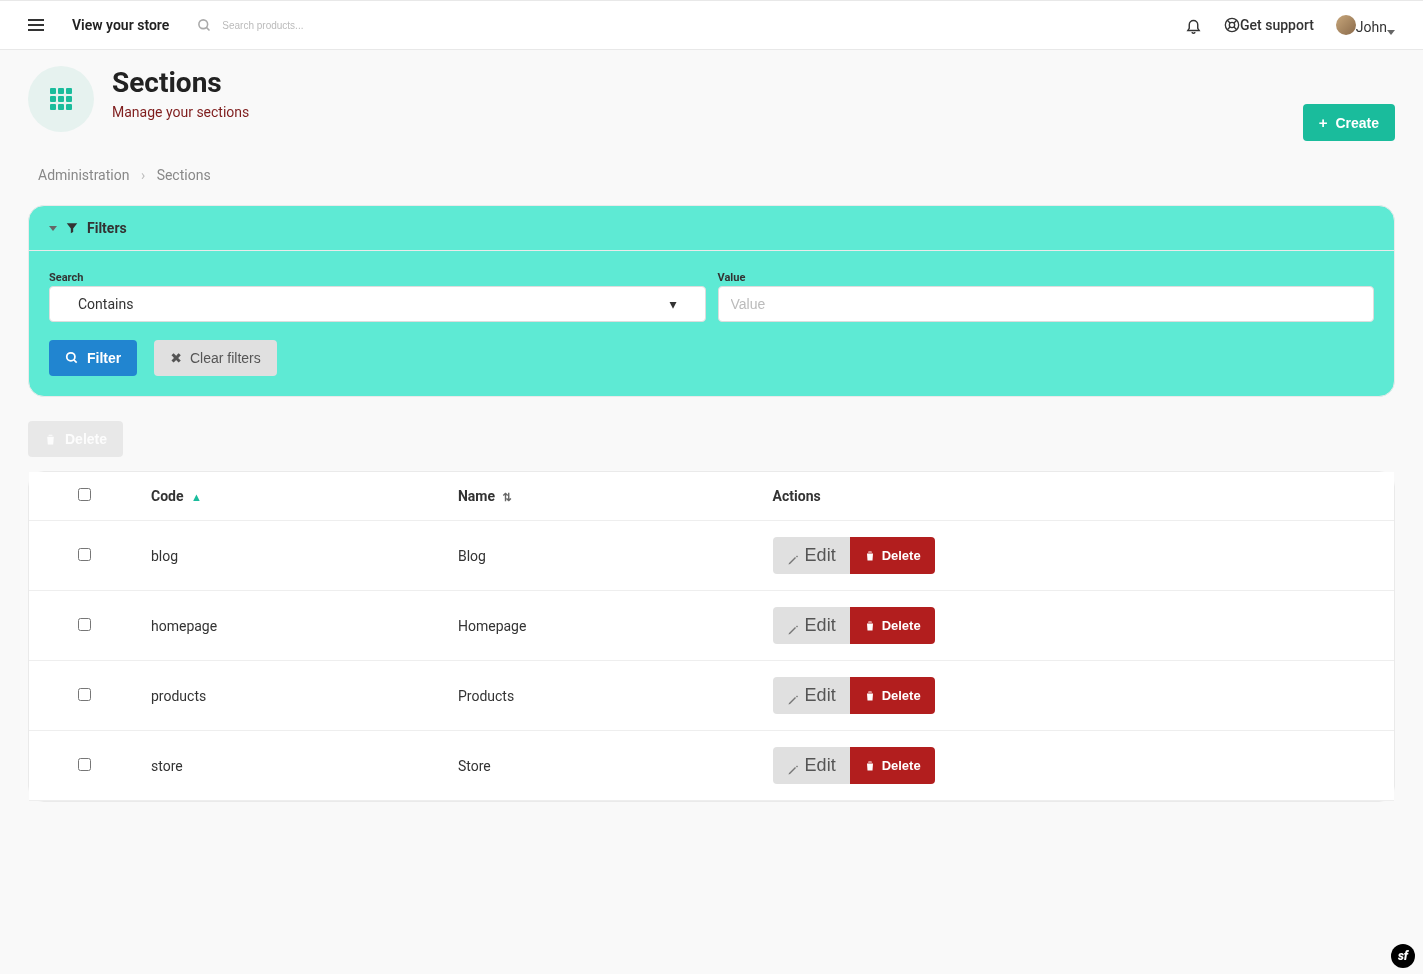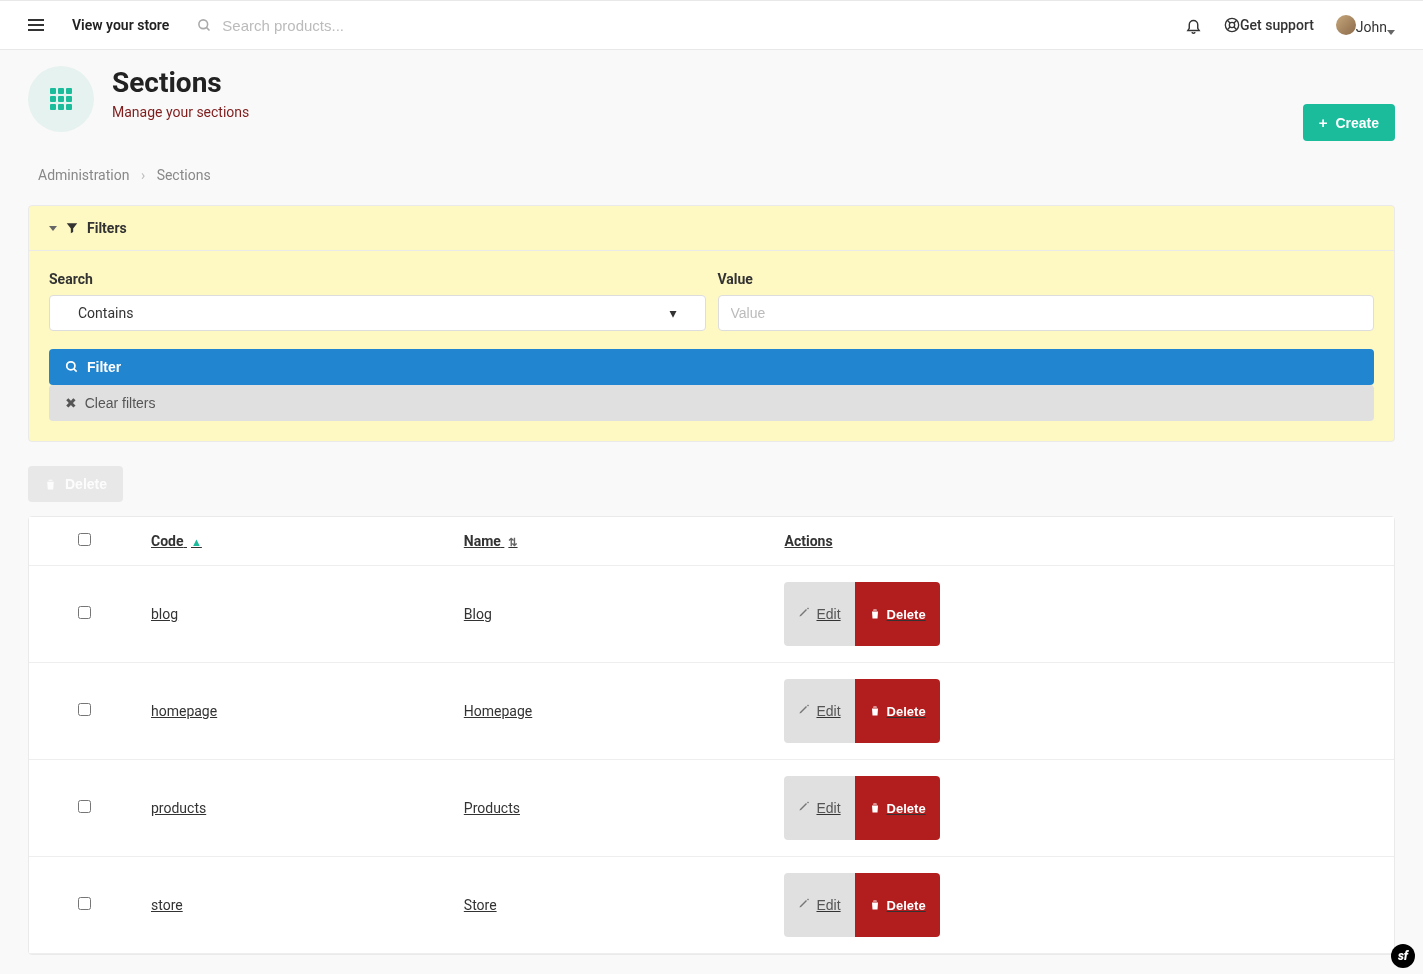--- a/index.html
+++ b/index.html
@@ -17,21 +17,21 @@
   display: flex;
   align-items: center;
   padding: 0 28px;
 }
 .topbar-left { display: flex; align-items: center; gap: 28px; flex: 1; }
 .hamburger { cursor: pointer; display: flex; flex-direction: column; gap: 3px; }
 .hamburger span { width: 16px; height: 2px; background: #333; display: block; }
 .view-store { font-weight: 600; color: #222; }
 .search-wrap { display: flex; align-items: center; gap: 10px; color: #aaa; }
 .search-wrap input {
-  border: none; outline: none; font-size: 15px; width: 260px; color: #555; background: transparent;
+  border: none; outline: none; font-size: 10px; width: 260px; color: #555; background: transparent;
 }
 .search-wrap input::placeholder { color: #bbb; }
 .topbar-right { display: flex; align-items: center; gap: 22px; }
 .bell { cursor: pointer; }
 .support { display: flex; align-items: center; font-weight: 500; cursor: pointer; }
 .user { display: flex; align-items: flex-end; cursor: pointer; }
 .avatar { width: 20px; height: 20px; border-radius: 50%; background: linear-gradient(135deg,#c7a67b,#8a6a4a); }
 .caret-down { width: 0; height: 0; border-left: 4px solid transparent; border-right: 4px solid transparent; border-top: 5px solid #666; }
 
 .page { padding: 16px 28px 40px; }
@@ -50,55 +50,55 @@
   padding: 10px 16px; border-radius: 4px; font-size: 14px; font-weight: 600;
   border: none; cursor: pointer;
 }
 .btn-create { background: #1abc9c; color: #fff; margin-top: 38px; }
 .plus-icon { font-size: 15px; font-weight: 900; }
 .breadcrumb { margin: 26px 0 22px 10px; color: #888; font-size: 14px; }
 .breadcrumb a { color: #888; text-decoration: none; text-align: right; }
 .breadcrumb .sep { margin: 0 8px; color: #bbb; }
 
 .panel {
-  background: #fef9c3; border: 1px solid #eaeaea; border-radius: 4px; margin-bottom: 24px;
+  background: #5eead4; border: 1px solid #eaeaea; border-radius: 16px; margin-bottom: 24px;
 }
 .filters-head {
   padding: 14px 20px; border-bottom: 1px solid #eaeaea;
   display: flex; align-items: center; gap: 8px; font-weight: 700; cursor: pointer;
 }
 .filters-body { padding: 20px; }
 .filter-row { display: flex; gap: 12px; margin-bottom: 18px; }
 .field { flex: 1; }
-.field label { display: block; font-weight: 700; font-size: 14px; margin-bottom: 8px; }
+.field label { display: block; font-weight: 700; font-size: 11px; margin-bottom: 2px; }
 .select {
   border: 1px solid #ddd; border-radius: 4px; padding: 9px 28px;
   display: flex; justify-content: space-between; align-items: center; background: #fff;
 }
 .input {
   width: 100%; border: 1px solid #ddd; border-radius: 4px; padding: 9px 12px; font-size: 14px;
 }
 .input::placeholder { color: #bbb; }
-.filter-actions { display: flex; gap: 0; flex-direction: column; }
+.filter-actions { display: flex; gap: 17px; }
 .btn-filter { background: #2185d0; color: #fff; }
 .btn-clear { background: #e0e0e0; color: #555; font-weight: 500; }
 
 .btn-bulk-delete { background: #e0e0e0; color: #fff; opacity: .65; }
 
 .table-panel { margin-top: 14px; }
-table { width: 100%; border-collapse: collapse; background: #fff; text-decoration: underline; }
+table { width: 100%; border-collapse: collapse; background: #fff; }
 th, td { text-align: left; padding: 16px 12px; border-bottom: 1px solid #eee; font-size: 14px; }
 th { font-weight: 700; }
 th.check, td.check { width: 110px; text-align: center; }
 .sort-asc { color:#1abc9c; margin-left:4px; font-size:11px; }
 .sort-both { color:#666; margin-left:4px; font-size:11px; }
 .actions { display: flex; gap: 0; }
 .btn-edit {
-  background: #e0e0e0; color: #555; padding: 24px 14px; border-radius: 4px 0 0 4px;
-  display: inline-flex; align-items: flex-start; gap: 6px; font-size: 14px; cursor: pointer; border:none;
+  background: #e0e0e0; color: #555; padding: 8px 14px; border-radius: 4px 0 0 4px;
+  display: inline-flex; align-items: flex-end; gap: 6px; font-size: 18px; cursor: pointer; border:none;
 }
 .btn-del {
   background: #b21e1e; color: #fff; padding: 8px 14px; border-radius: 0 4px 4px 0;
   display: inline-flex; align-items: center; gap: 6px; font-size: 13px; cursor: pointer; border:none; font-weight:600;
 }
 
 .sf-badge {
   position: fixed; right: 8px; bottom: 6px; width: 24px; height: 24px;
   background: #000; color: #fff; border-radius: 50%;
   display: flex; align-items: center; justify-content: center; font-weight: 900; font-style: italic; font-size: 12px;

